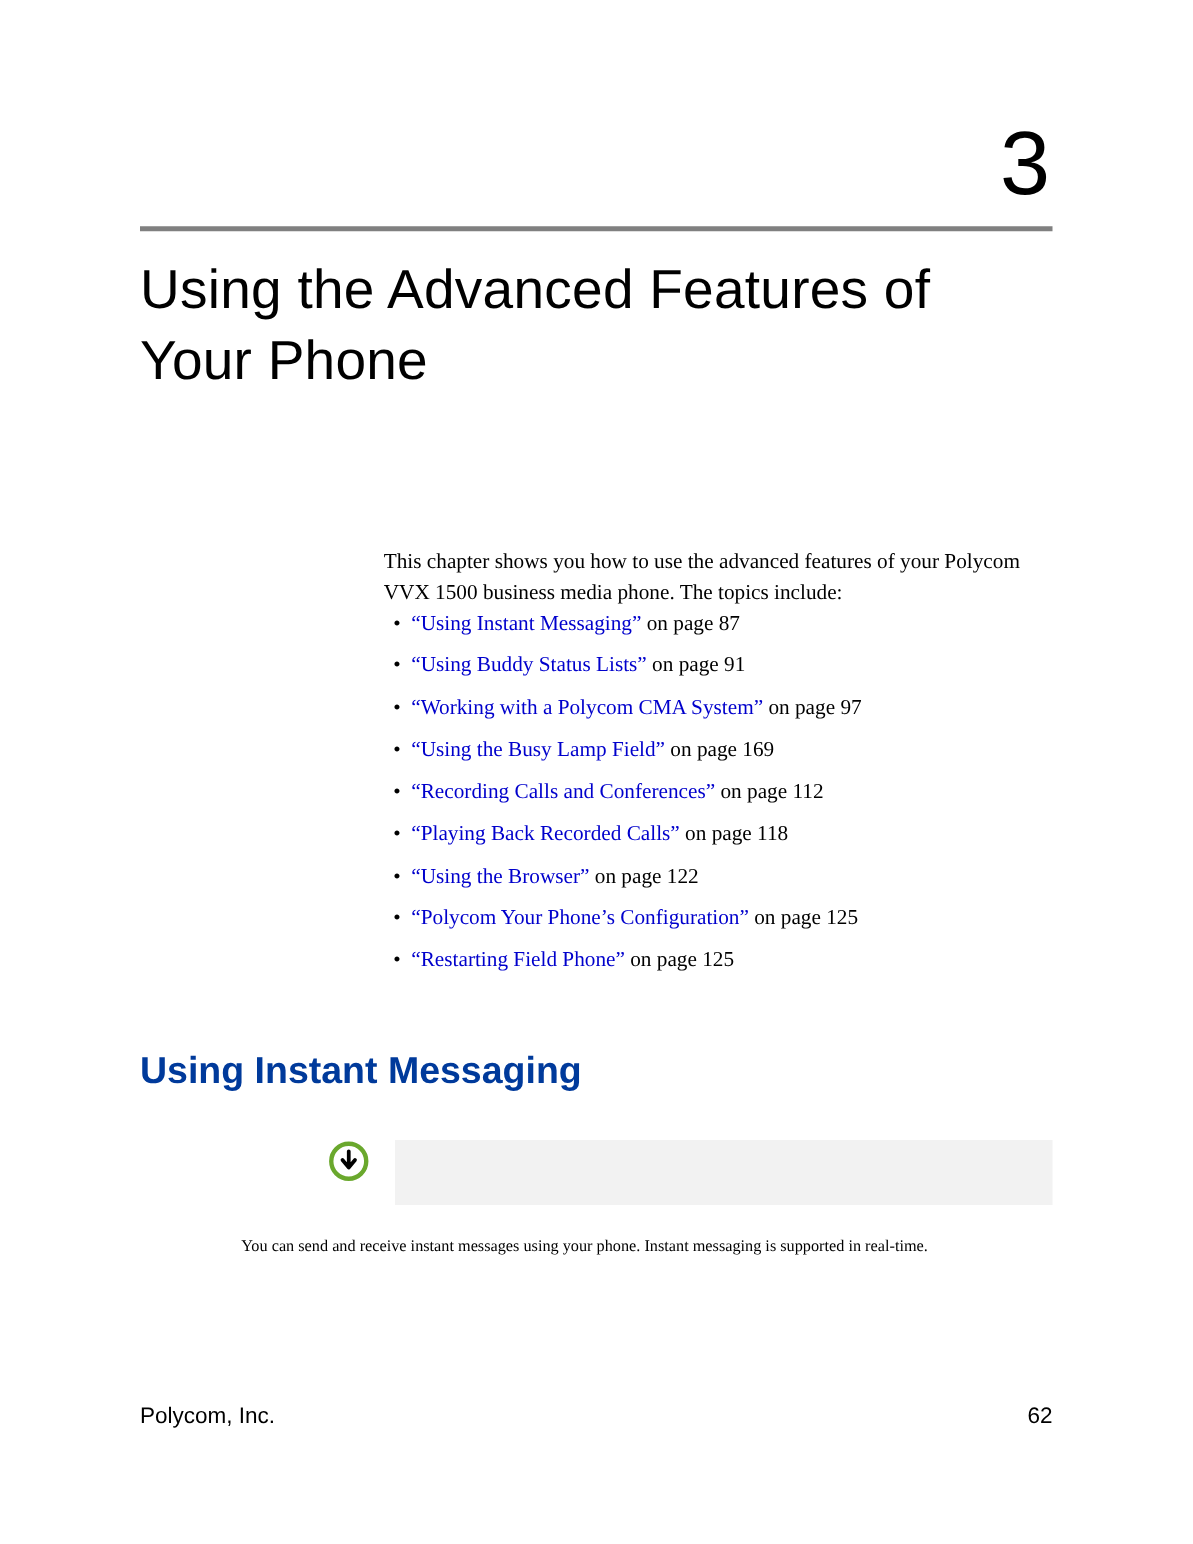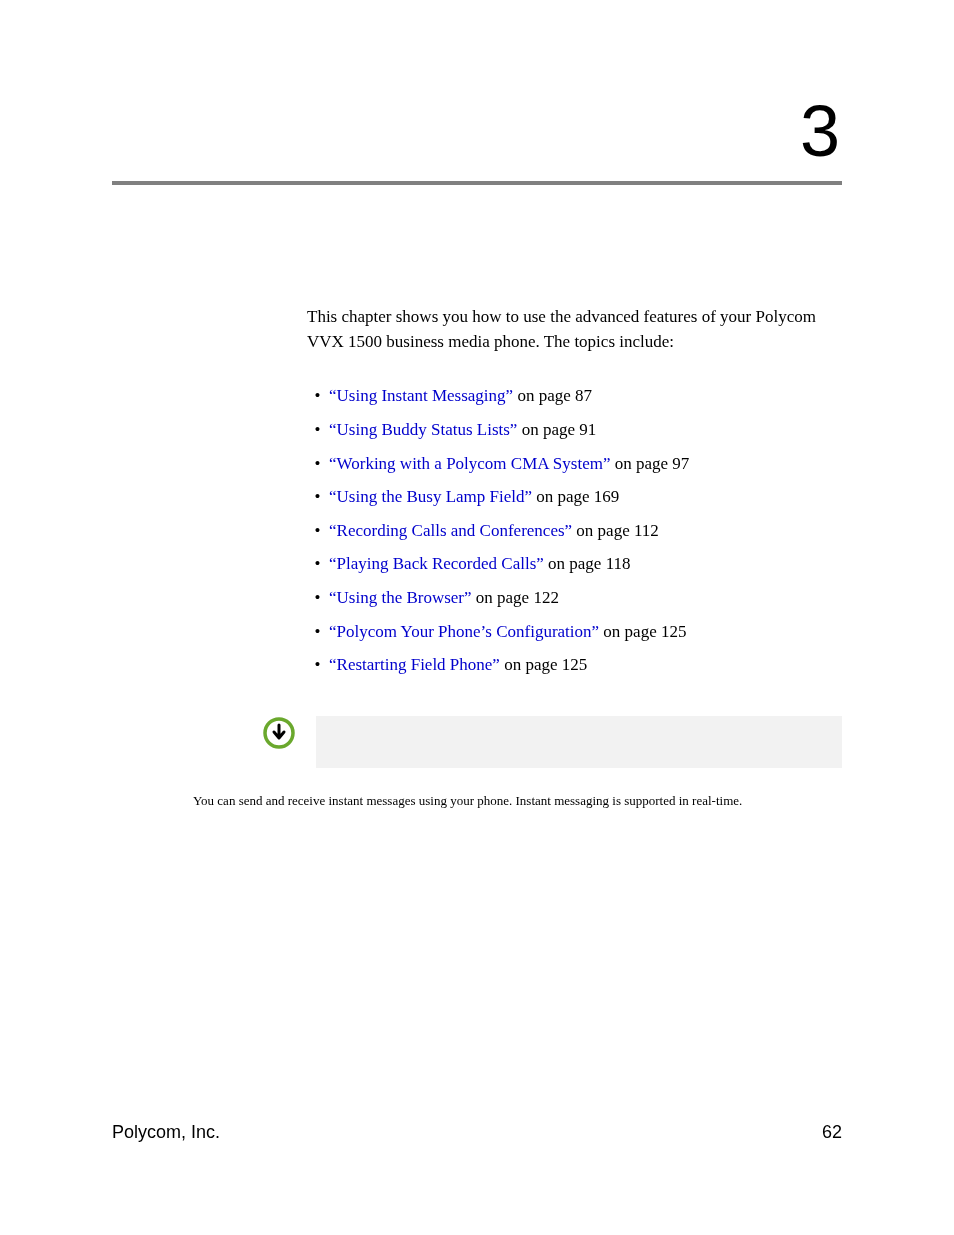--- a/index.html
+++ b/index.html
@@ -41,21 +41,21 @@
     margin: 18px 0 0 0;
     letter-spacing: 0.2px;
   }
   .intro-block {
     margin-top: 120px;
     margin-left: 195px;
     font-size: 17px;
     line-height: 1.45;
   }
   .intro-block p {
-    margin: 0 0 30px 0;
+    margin: 0 0 0 0;
   }
   ul.topics {
     margin: 0;
     padding: 0 0 0 22px;
   }
   ul.topics li {
     margin: 0 0 9px 0;
     font-size: 17px;
     line-height: 1.45;
   }
@@ -106,36 +106,38 @@
   }
   svg.note-icon { display: block; }
 </style>
 </head>
 <body>
 
 <div class="page">
 
   <div class="chapter-num">3</div>
   <hr class="rule">
+  <h1 class="chapter-title">Using the Advanced Features of Your Phone</h1>
 
   <div class="intro-block">
     <p>This chapter shows you how to use the advanced features of your Polycom VVX 1500 business media phone. The topics include:</p>
     <ul class="topics">
       <li><span class="xref">“Using Instant Messaging”</span><span> on page 87</span></li>
       <li><span class="xref">“Using Buddy Status Lists”</span><span> on page 91</span></li>
       <li><span class="xref">“Working with a Polycom CMA System”</span><span> on page 97</span></li>
       <li><span class="xref">“Using the Busy Lamp Field”</span><span> on page 169</span></li>
       <li><span class="xref">“Recording Calls and Conferences”</span><span> on page 112</span></li>
       <li><span class="xref">“Playing Back Recorded Calls”</span><span> on page 118</span></li>
       <li><span class="xref">“Using the Browser”</span><span> on page 122</span></li>
       <li><span class="xref">“Polycom Your Phone’s Configuration”</span><span> on page 125</span></li>
       <li><span class="xref">“Restarting Field Phone”</span><span> on page 125</span></li>
     </ul>
   </div>
 
+  <h2 class="section-h">Using Instant Messaging</h2>
 
   <div class="note-row">
     <svg class="note-icon" width="34" height="34" viewBox="0 0 34 34">
       <circle cx="17" cy="17" r="14" fill="none" stroke="#6aa82d" stroke-width="3.5"></circle>
       <path d="M17 9 v10 M12 16 l5 6 l5 -6" fill="none" stroke="#000" stroke-width="3" stroke-linecap="round" stroke-linejoin="round"></path>
     </svg>
     <div class="note-box"></div>
   </div>
 
   <div class="body-block">

